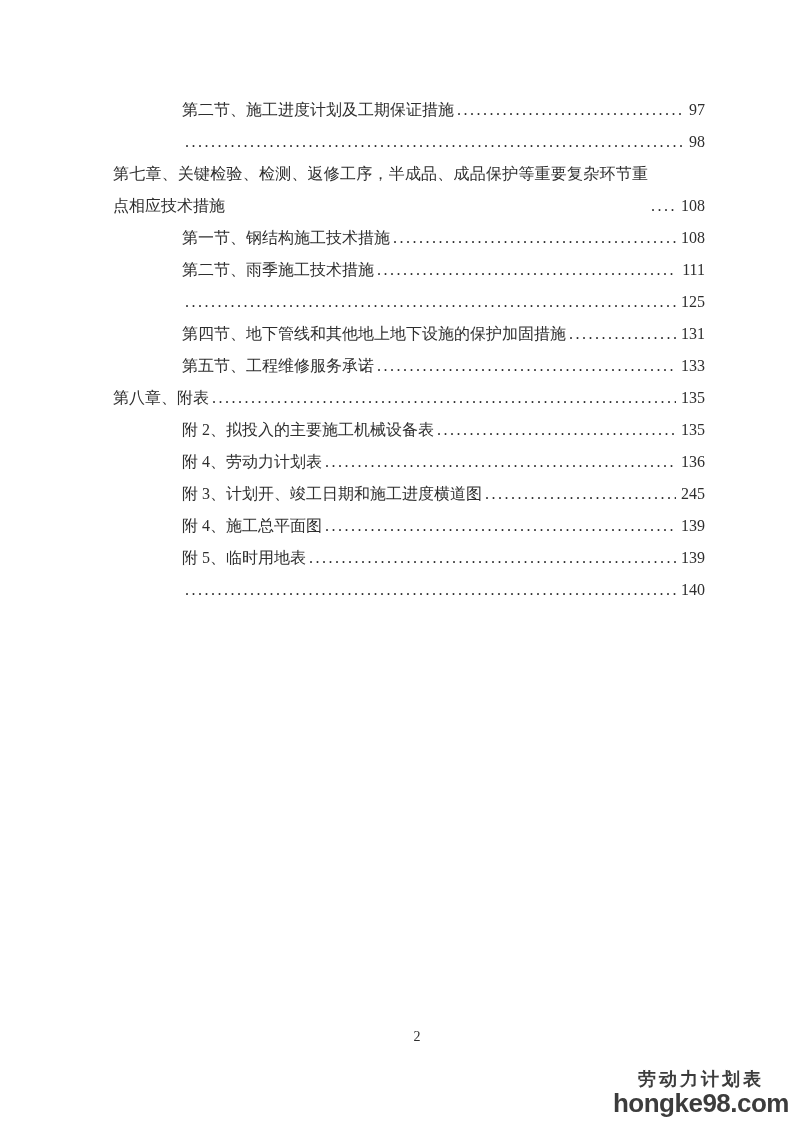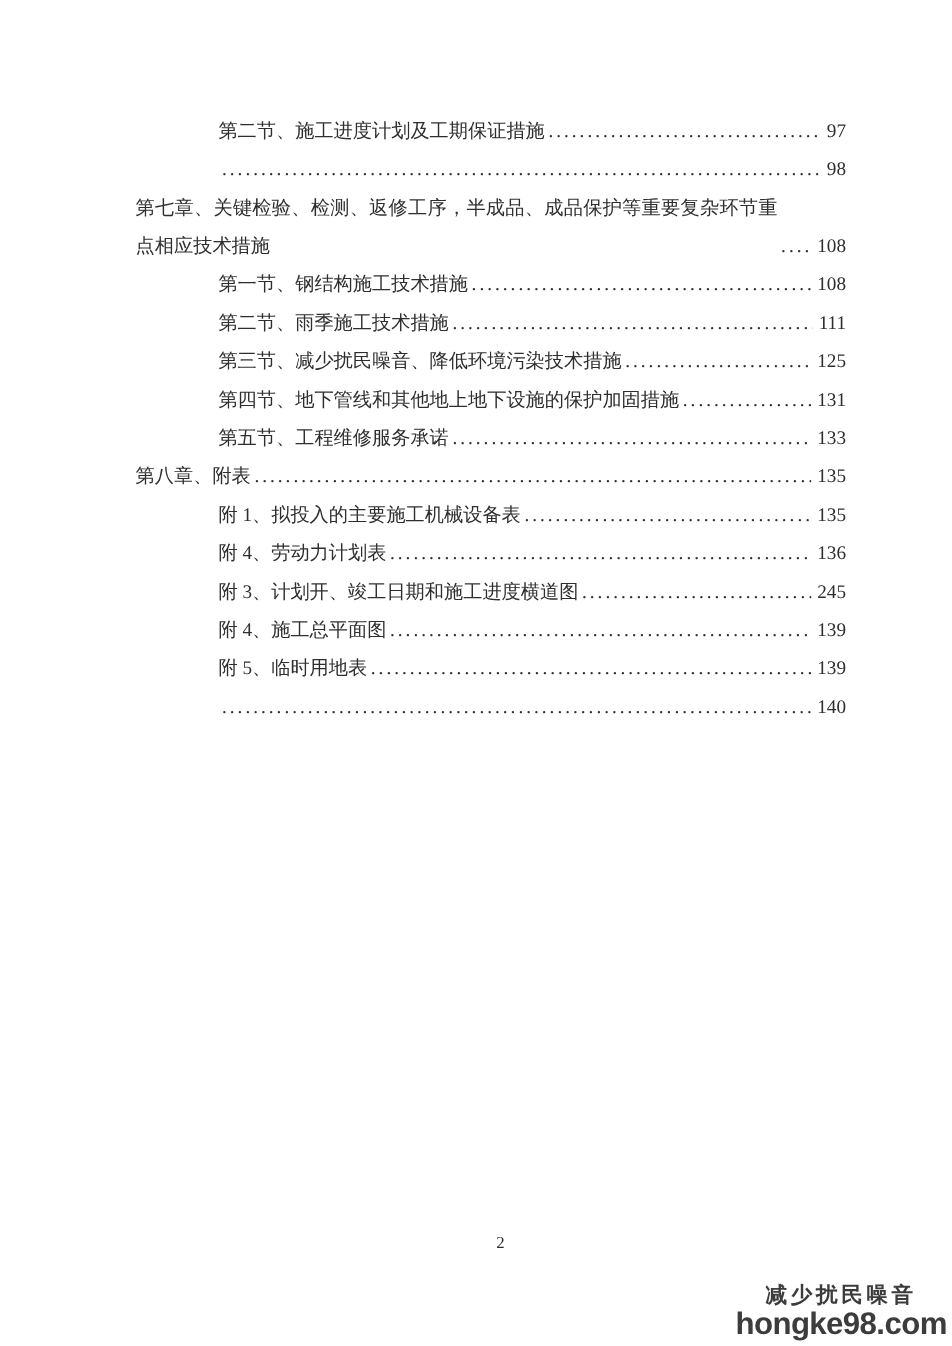--- a/index.html
+++ b/index.html
@@ -98,21 +98,20 @@
     <span class="toc-page">108</span>
   </div>
 
   <div class="toc-entry level-1">
     <span class="toc-text">第二节、雨季施工技术措施</span>
     <span class="toc-leader">................................................................................................................................................................</span>
     <span class="toc-page">111</span>
   </div>
 
   <div class="toc-entry level-1">
-    <span class="toc-text">第三节、减少扰民噪音、降低环境污染技术措施</span>
     <span class="toc-leader">................................................................................................................................................................</span>
     <span class="toc-page">125</span>
   </div>
 
   <div class="toc-entry level-1">
     <span class="toc-text">第四节、地下管线和其他地上地下设施的保护加固措施</span>
     <span class="toc-leader">................................................................................................................................................................</span>
     <span class="toc-page">131</span>
   </div>
 
@@ -122,21 +121,21 @@
     <span class="toc-page">133</span>
   </div>
 
   <div class="toc-entry level-0">
     <span class="toc-text">第八章、附表</span>
     <span class="toc-leader">................................................................................................................................................................</span>
     <span class="toc-page">135</span>
   </div>
 
   <div class="toc-entry level-1">
-    <span class="toc-text">附 1、拟投入的主要施工机械设备表</span>
+    <span class="toc-text">附 2、拟投入的主要施工机械设备表</span>
     <span class="toc-leader">................................................................................................................................................................</span>
     <span class="toc-page">135</span>
   </div>
 
   <div class="toc-entry level-1">
     <span class="toc-text">附 4、劳动力计划表</span>
     <span class="toc-leader">................................................................................................................................................................</span>
     <span class="toc-page">136</span>
   </div>
 
@@ -160,17 +159,17 @@
 
   <div class="toc-entry level-1">
     <span class="toc-leader">................................................................................................................................................................</span>
     <span class="toc-page">140</span>
   </div>
 </nav>
 
   <div class="page-number">2</div>
 
   <div class="watermark" style="color: rgb(60, 60, 60);">
-    <div class="wm-cn">减少扰民噪音</div>
+    <div class="wm-cn">劳动力计划表</div>
     <div class="wm-url">hongke98.com</div>
   </div>
 
 </div>
 
 </body></html>

